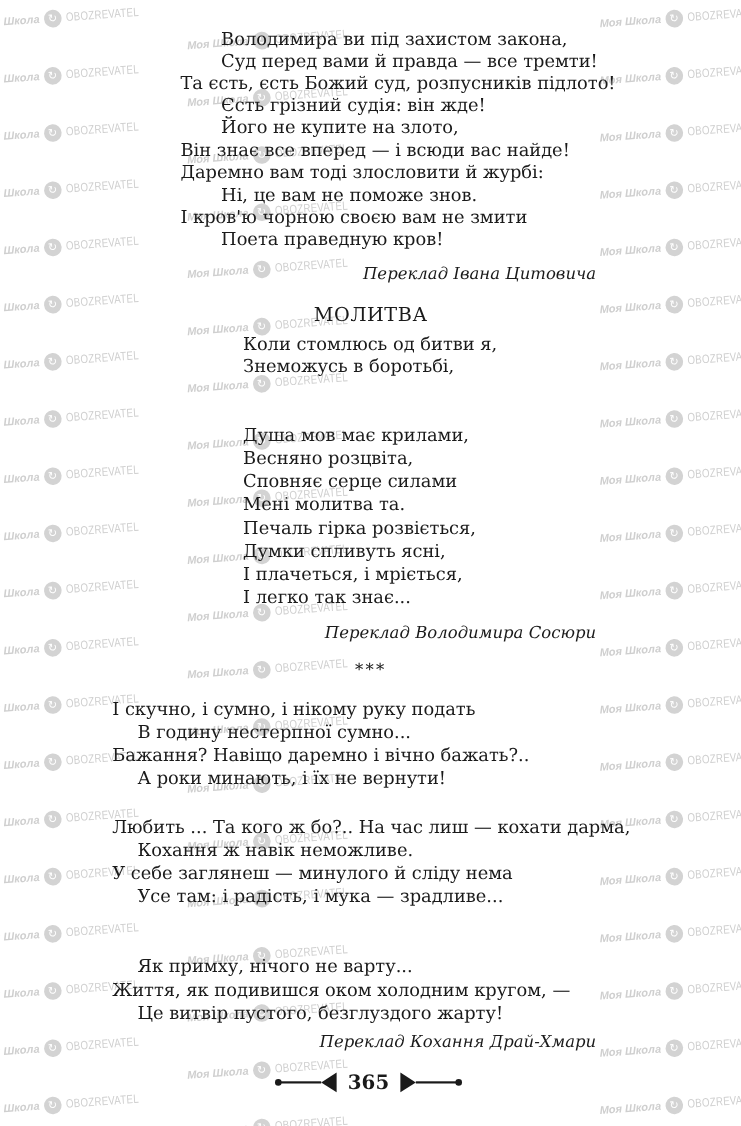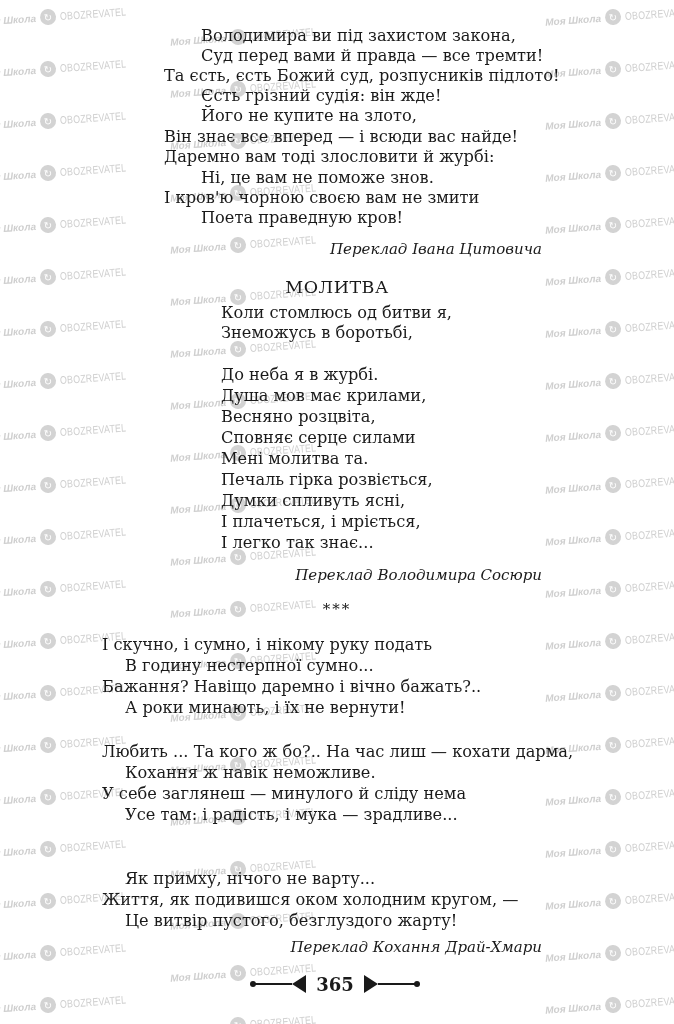--- a/index.html
+++ b/index.html
@@ -340,21 +340,20 @@
   <div class="line" style="left:164px;top:127px">Він знає все вперед — і всюди вас найде!</div>
   <div class="line" style="left:164px;top:147px">Даремно вам тоді злословити й журбі:</div>
   <div class="line" style="left:201px;top:168px">Ні, це вам не поможе знов.</div>
   <div class="line" style="left:164px;top:188px">І кров'ю чорною своєю вам не змити</div>
   <div class="line" style="left:201px;top:208px">Поета праведную кров!</div>
   <div class="credit" style="top:240px">Переклад Івана Цитовича</div>
 
   <div class="title" style="top:277px">МОЛИТВА</div>
   <div class="line" style="left:221px;top:303px">Коли стомлюсь од битви я,</div>
   <div class="line" style="left:221px;top:323px">Знеможусь в боротьбі,</div>
-  <div class="line" style="left:221px;top:365px">До неба я в журбі.</div>
   <div class="line" style="left:221px;top:386px">Душа мов має крилами,</div>
   <div class="line" style="left:221px;top:407px">Весняно розцвіта,</div>
   <div class="line" style="left:221px;top:428px">Сповняє серце силами</div>
   <div class="line" style="left:221px;top:449px">Мені молитва та.</div>
   <div class="line" style="left:221px;top:470px">Печаль гірка розвіється,</div>
   <div class="line" style="left:221px;top:491px">Думки спливуть ясні,</div>
   <div class="line" style="left:221px;top:512px">І плачеться, і мріється,</div>
   <div class="line" style="left:221px;top:533px">І легко так знає...</div>
   <div class="credit" style="top:566px">Переклад Володимира Сосюри</div>
 

